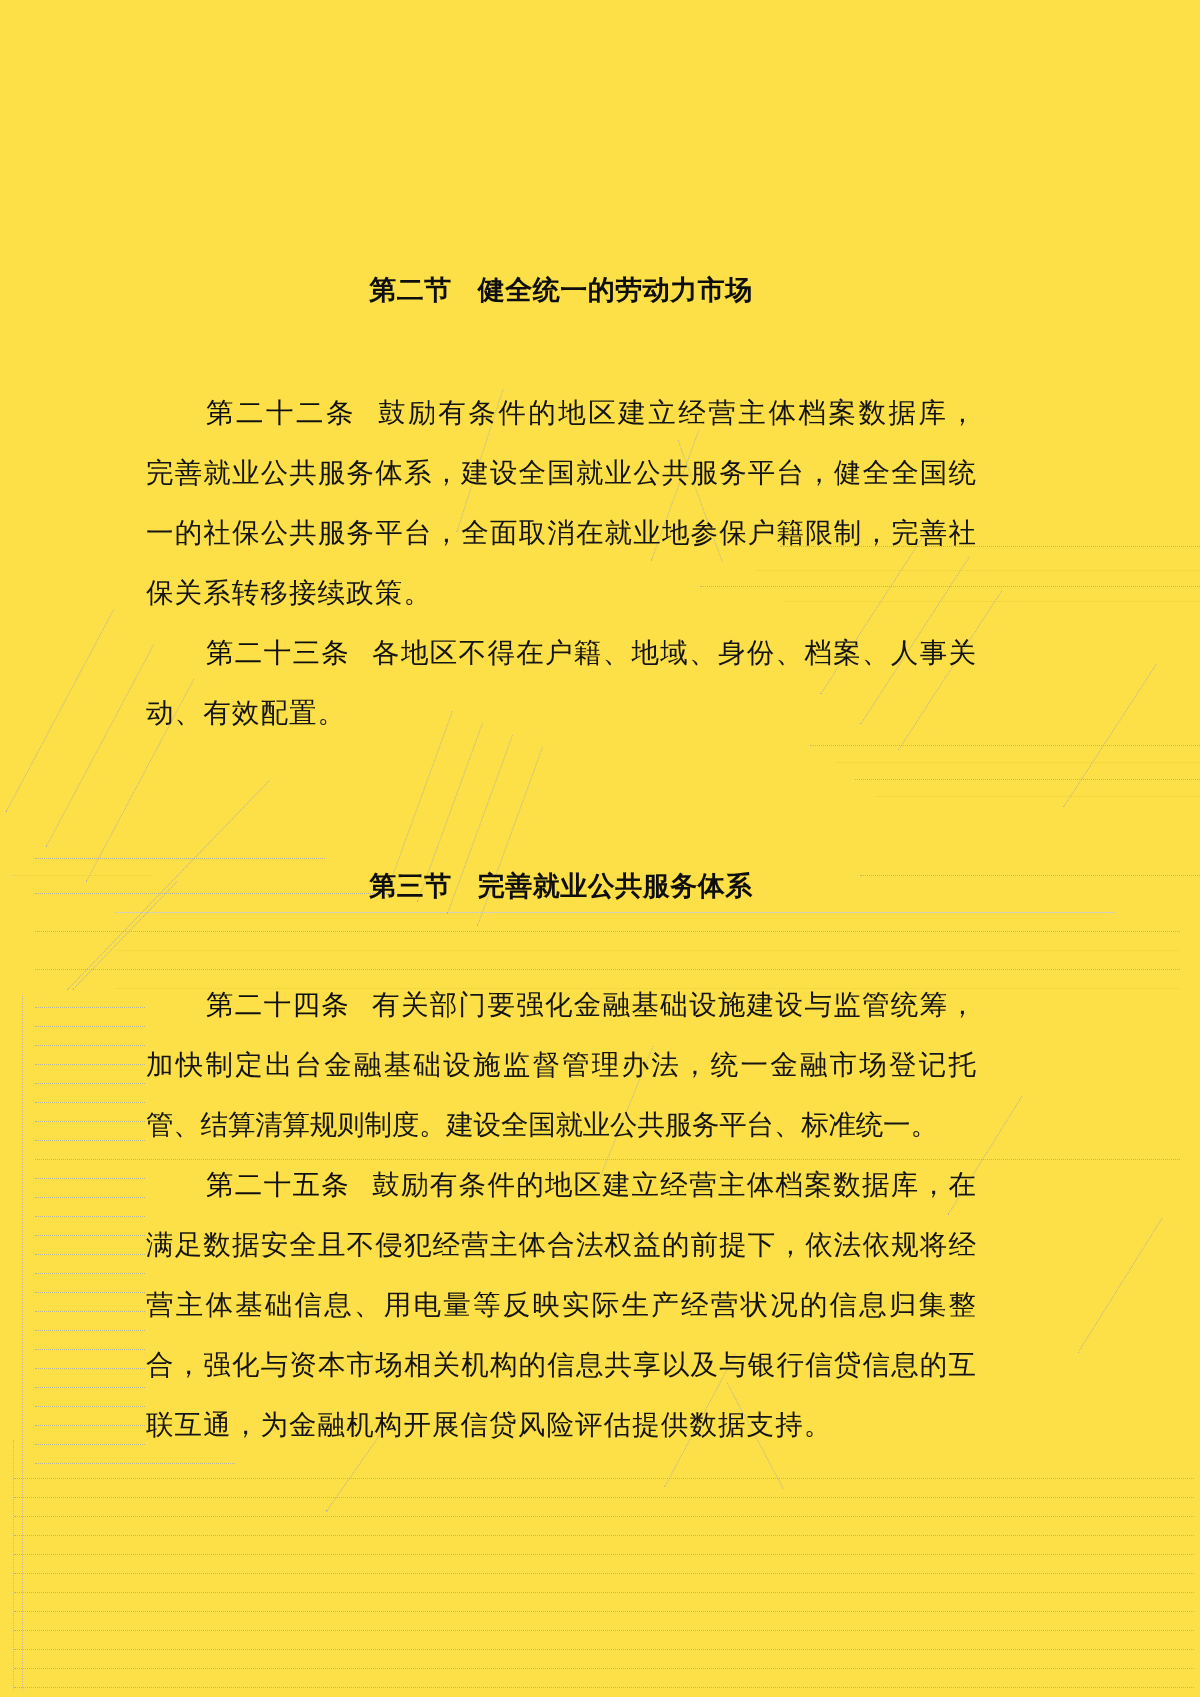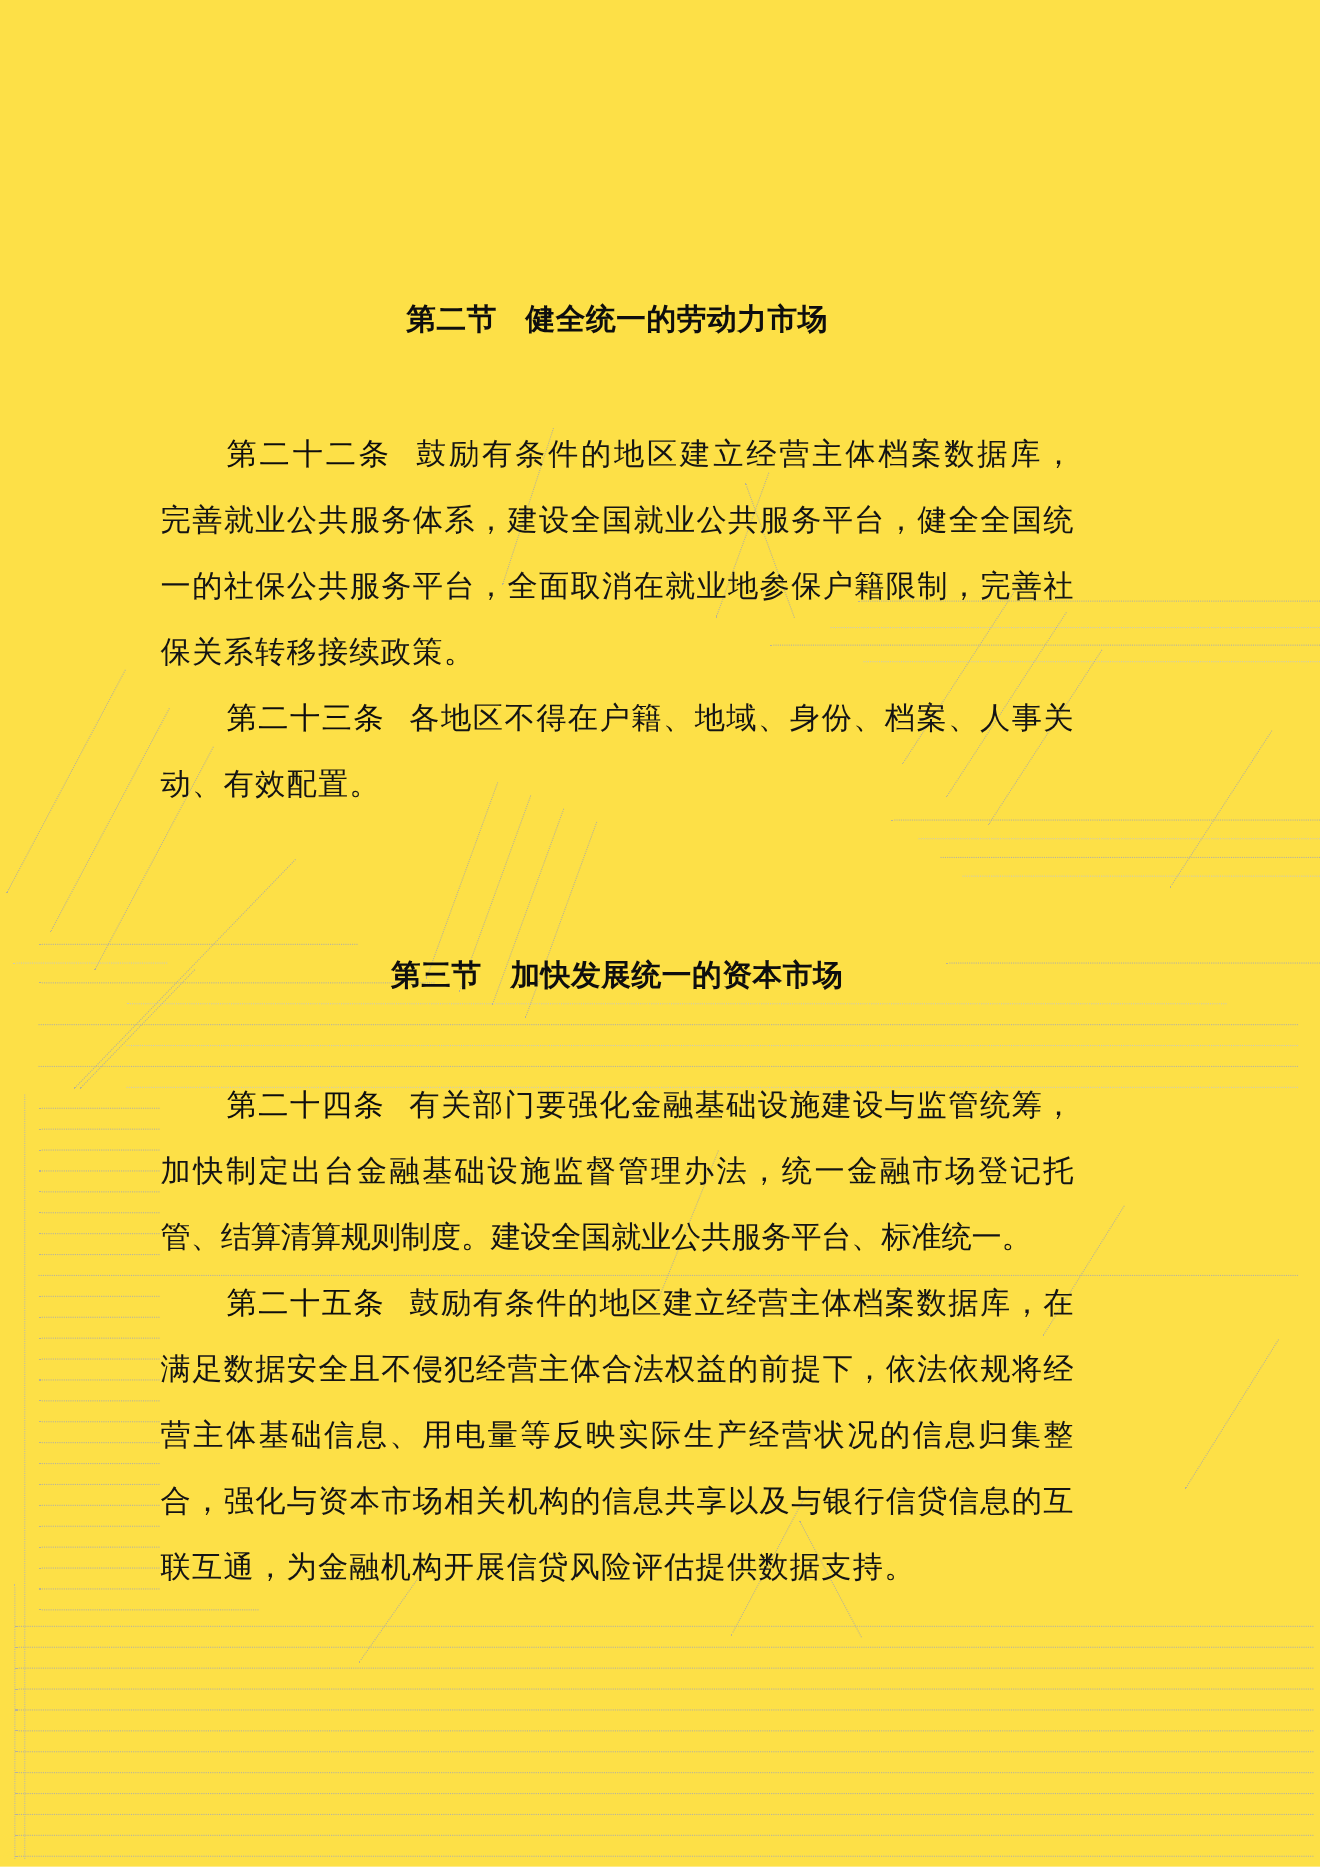--- a/index.html
+++ b/index.html
@@ -149,21 +149,21 @@
       <div class="ln mid">一的社保公共服务平台，全面取消在就业地参保户籍限制，完善社</div>
       <div class="ln last">保关系转移接续政策。</div>
     </div>
     <div>
       <div class="ln first"><span class="lbl">第二十三条</span><span>各地区不得在户籍、地域、身份、档案、人事关</span></div>
       <div class="ln last">动、有效配置。</div>
     </div>
   </div>
 
   <div class="sec-heading" style="top:866px;">
-    <span class="hnum">第三节</span><span>加快发展统一的资本市场</span>
+    <span class="hnum">第三节</span><span>完善就业公共服务体系</span>
   </div>
 
   <div class="sec-body" style="top:975px;">
     <div>
       <div class="ln first"><span class="lbl">第二十四条</span><span>有关部门要强化金融基础设施建设与监管统筹，</span></div>
       <div class="ln mid">加快制定出台金融基础设施监督管理办法，统一金融市场登记托</div>
       <div class="ln last tight">管、结算清算规则制度。建设全国就业公共服务平台、标准统一。</div>
     </div>
     <div>
       <div class="ln first"><span class="lbl">第二十五条</span><span>鼓励有条件的地区建立经营主体档案数据库，在</span></div>

